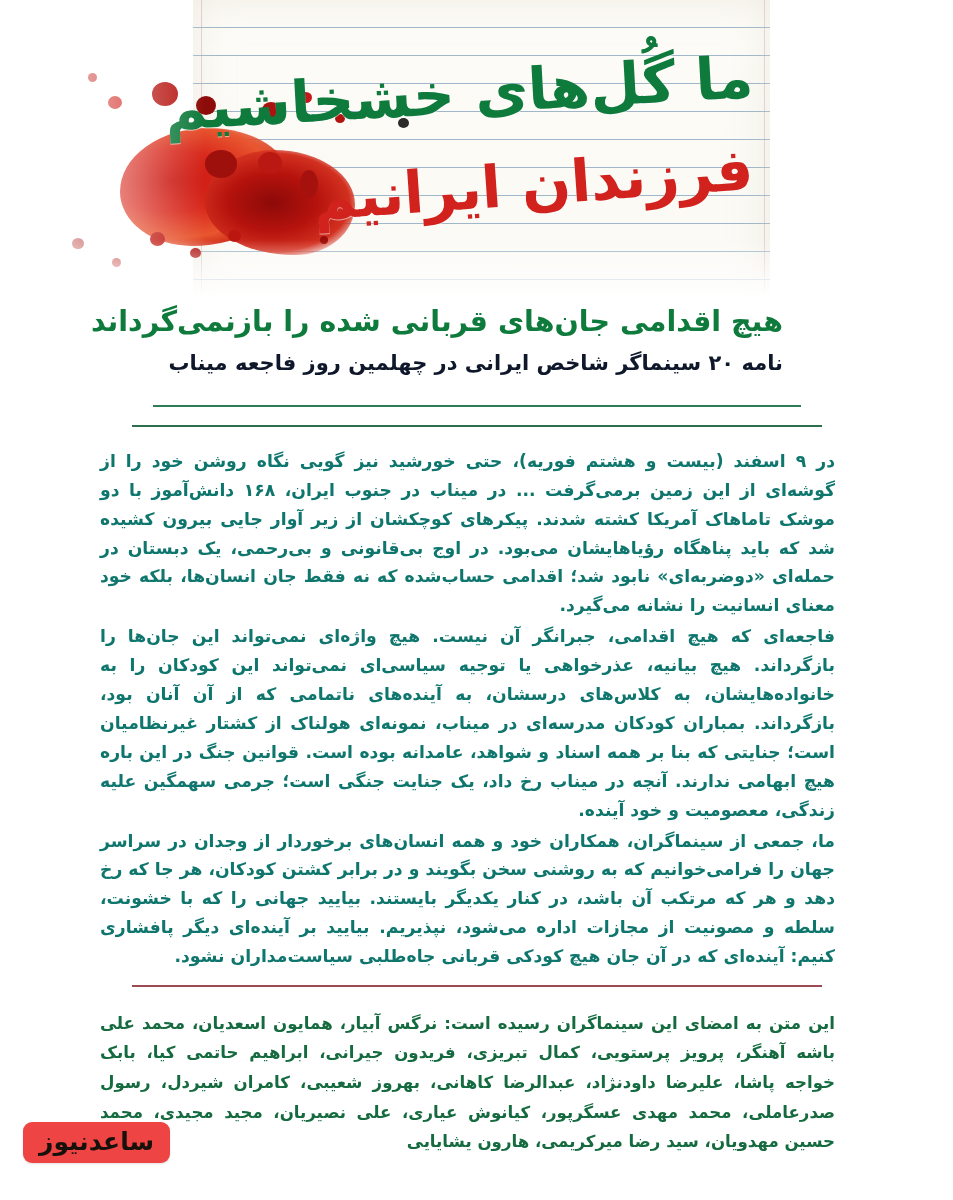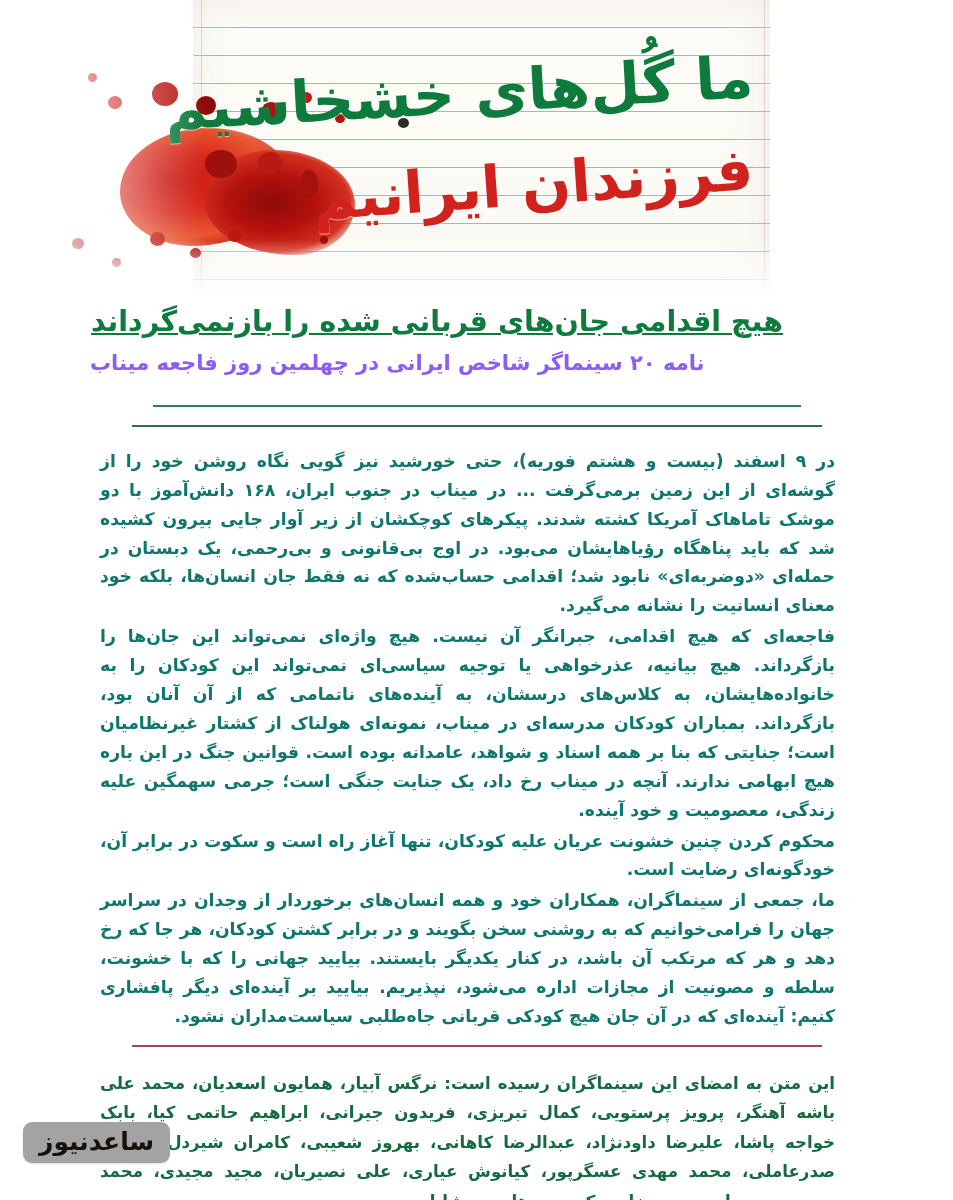--- a/index.html
+++ b/index.html
@@ -143,29 +143,28 @@
   .headline {
     margin: 8px 0 0 0;
     padding: 0 170px 0 100px;
     text-align: center;
     font-size: 28.5px;
     font-weight: 700;
     color: #0e7a3c;
     line-height: 1.25;
     letter-spacing: -0.3px;
     white-space: nowrap;
-    text-decoration: underline;
   }
   .subhead {
     margin: 10px 0 0 0;
     padding: 0 170px 0 90px;
-    text-align: left;
+    text-align: right;
     font-size: 21px;
     font-weight: 700;
-    color: #8b5cf6;
+    color: #0f172a;
     line-height: 1.3;
     white-space: nowrap;
   }
 
   .rule {
     height: 2px;
     border: 0;
     margin: 0 auto;
   }
   .rule-green {
@@ -219,21 +218,21 @@
     font-size: 16.6px;
     line-height: 1.78;
     font-weight: 700;
   }
 
   
   .watermark {
     position: absolute;
     left: 23px;
     top: 1122px;
-    background: #a3a3a3;
+    background: #ef4444;
     border-radius: 9px;
     padding: 7px 16px 9px 16px;
     color: #16120b;
     font-size: 25px;
     font-weight: 700;
     line-height: 1;
     letter-spacing: 0px;
     box-shadow: 0 1px 2px rgba(0,0,0,0.12);
   }
 </style>
@@ -281,21 +280,20 @@
   <h2 class="subhead">نامه ۲۰ سینماگر شاخص ایرانی در چهلمین روز فاجعه میناب</h2>
 
   <hr class="rule rule-green">
 
 
   <hr class="rule rule-green-2">
 
   <div class="body-text">
     <p>در ۹ اسفند (بیست و هشتم فوریه)، حتی خورشید نیز گویی نگاه روشن خود را از گوشه‌ای از این زمین برمی‌گرفت ... در میناب در جنوب ایران، ۱۶۸ دانش‌آموز با دو موشک تاماهاک آمریکا کشته شدند. پیکرهای کوچکشان از زیر آوار جایی بیرون کشیده شد که باید پناهگاه رؤیاهایشان می‌بود. در اوج بی‌قانونی و بی‌رحمی، یک دبستان در حمله‌ای «دوضربه‌ای» نابود شد؛ اقدامی حساب‌شده که نه فقط جان انسان‌ها، بلکه خود معنای انسانیت را نشانه می‌گیرد.</p>
     <p>فاجعه‌ای که هیچ اقدامی، جبرانگر آن نیست. هیچ واژه‌ای نمی‌تواند این جان‌ها را بازگرداند. هیچ بیانیه، عذرخواهی یا توجیه سیاسی‌ای نمی‌تواند این کودکان را به خانواده‌هایشان، به کلاس‌های درسشان، به آینده‌های ناتمامی که از آن آنان بود، بازگرداند. بمباران کودکان مدرسه‌ای در میناب، نمونه‌ای هولناک از کشتار غیرنظامیان است؛ جنایتی که بنا بر همه اسناد و شواهد، عامدانه بوده است. قوانین جنگ در این باره هیچ ابهامی ندارند. آنچه در میناب رخ داد، یک جنایت جنگی است؛ جرمی سهمگین علیه زندگی، معصومیت و خود آینده.</p>
-    <p>محکوم کردن چنین خشونت عریان علیه کودکان، تنها آغاز راه است و سکوت در برابر آن، خودگونه‌ای رضایت است.</p>
     <p>ما، جمعی از سینماگران، همکاران خود و همه انسان‌های برخوردار از وجدان در سراسر جهان را فرامی‌خوانیم که به روشنی سخن بگویند و در برابر کشتن کودکان، هر جا که رخ دهد و هر که مرتکب آن باشد، در کنار یکدیگر بایستند. بیایید جهانی را که با خشونت، سلطه و مصونیت از مجازات اداره می‌شود، نپذیریم. بیایید بر آینده‌ای دیگر پافشاری کنیم: آینده‌ای که در آن جان هیچ کودکی قربانی جاه‌طلبی سیاست‌مداران نشود.</p>
   </div>
 
   <hr class="rule rule-red">
 
   <div class="signatories">این متن به امضای این سینماگران رسیده است: نرگس آبیار، همایون اسعدیان، محمد علی باشه آهنگر، پرویز پرستویی، کمال تبریزی، فریدون جیرانی، ابراهیم حاتمی کیا، بابک خواجه پاشا، علیرضا داودنژاد، عبدالرضا کاهانی، بهروز شعیبی، کامران شیردل، رسول صدرعاملی، محمد مهدی عسگرپور، کیانوش عیاری، علی نصیریان، مجید مجیدی، محمد حسین مهدویان، سید رضا میرکریمی، هارون یشایایی</div>
 
 </div>
 
 <div class="watermark">ساعدنیوز</div>

